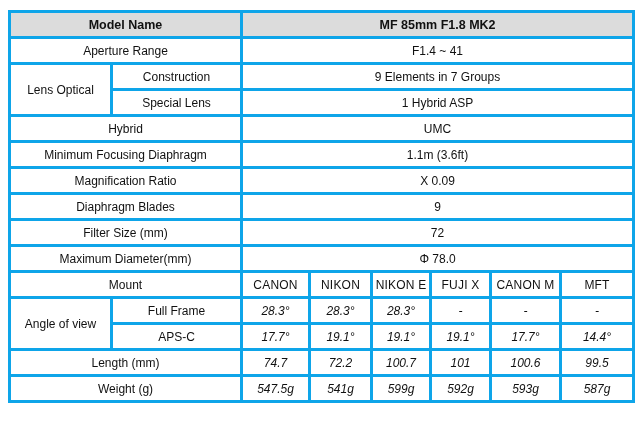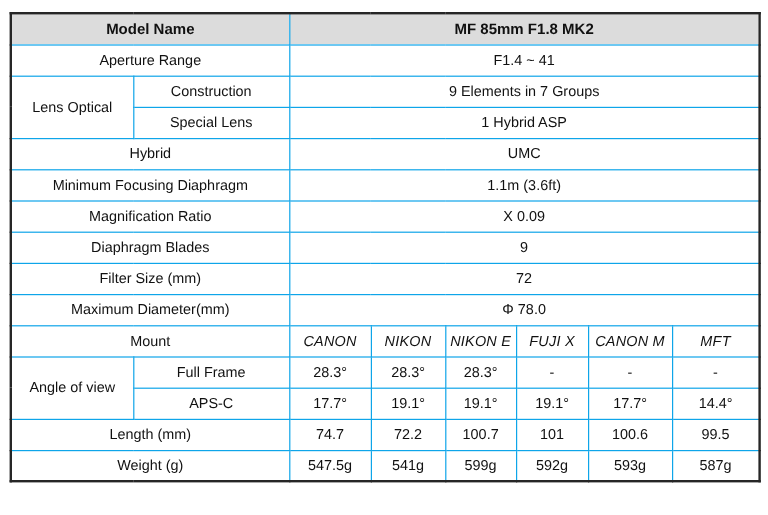--- a/index.html
+++ b/index.html
@@ -11,37 +11,37 @@
     overflow: hidden;
   }
   .sheet { position: absolute; left: 8px; top: 10px; width: 624px; }
   table.spec {
     width: 624px;
     border-collapse: collapse;
     table-layout: fixed;
     border: 2px solid #262626;
   }
   table.spec td {
-    border: 1px solid #0ea5e9;
+    border: 3px solid #0ea5e9;
     height: 26px;
     text-align: center;
     vertical-align: middle;
     font-size: 12px;
     color: #111111;
     padding: 1px 2px;
     white-space: nowrap;
     overflow: hidden;
   }
   tr.header-row td {
     background: #dcdcdc;
     font-weight: bold;
     font-size: 12.5px;
   }
-  td.sm { font-size: 10.5px; letter-spacing: 0.2px; font-style: italic; }
-  td.num { font-size: 11px; }
+  td.sm { font-size: 10.5px; letter-spacing: 0.2px; }
+  td.num { font-size: 11px; font-style: italic; }
 </style>
 </head>
 <body>
 
 <div class="sheet">
   <table class="spec">
     <colgroup>
       <col style="width:102px">
         <col style="width:130px">
       <col style="width:68px">

